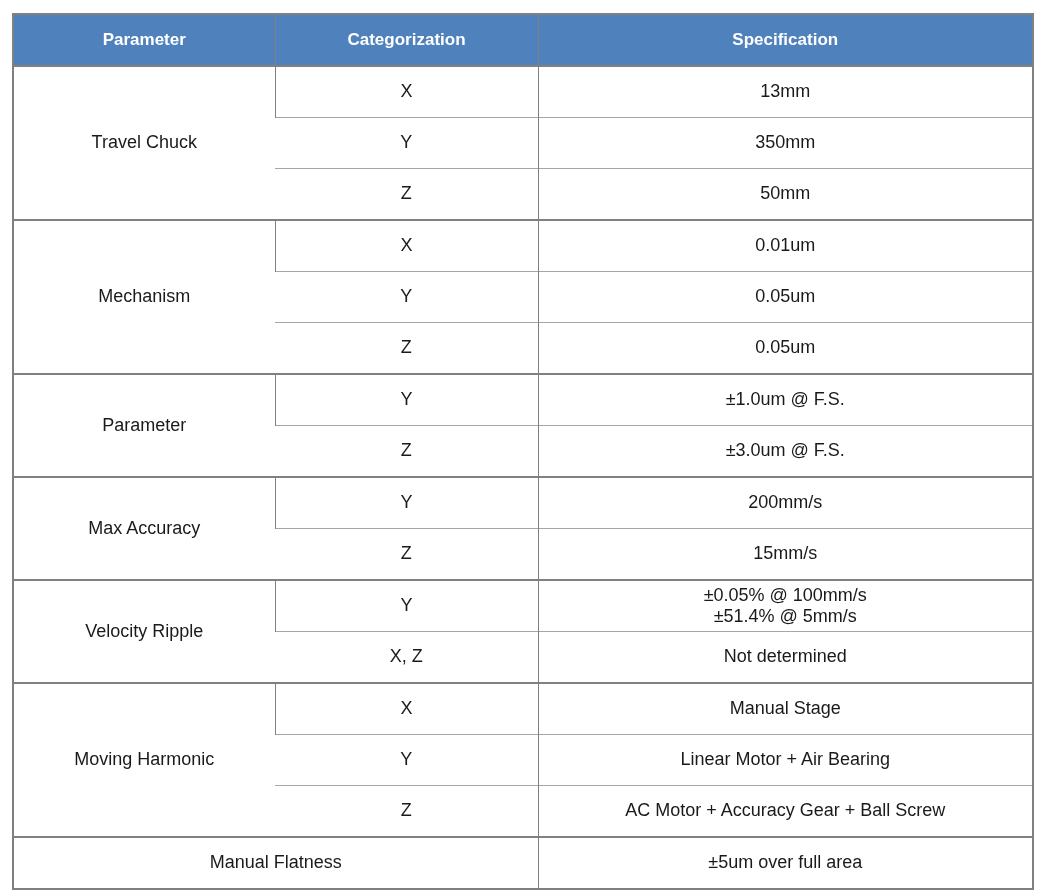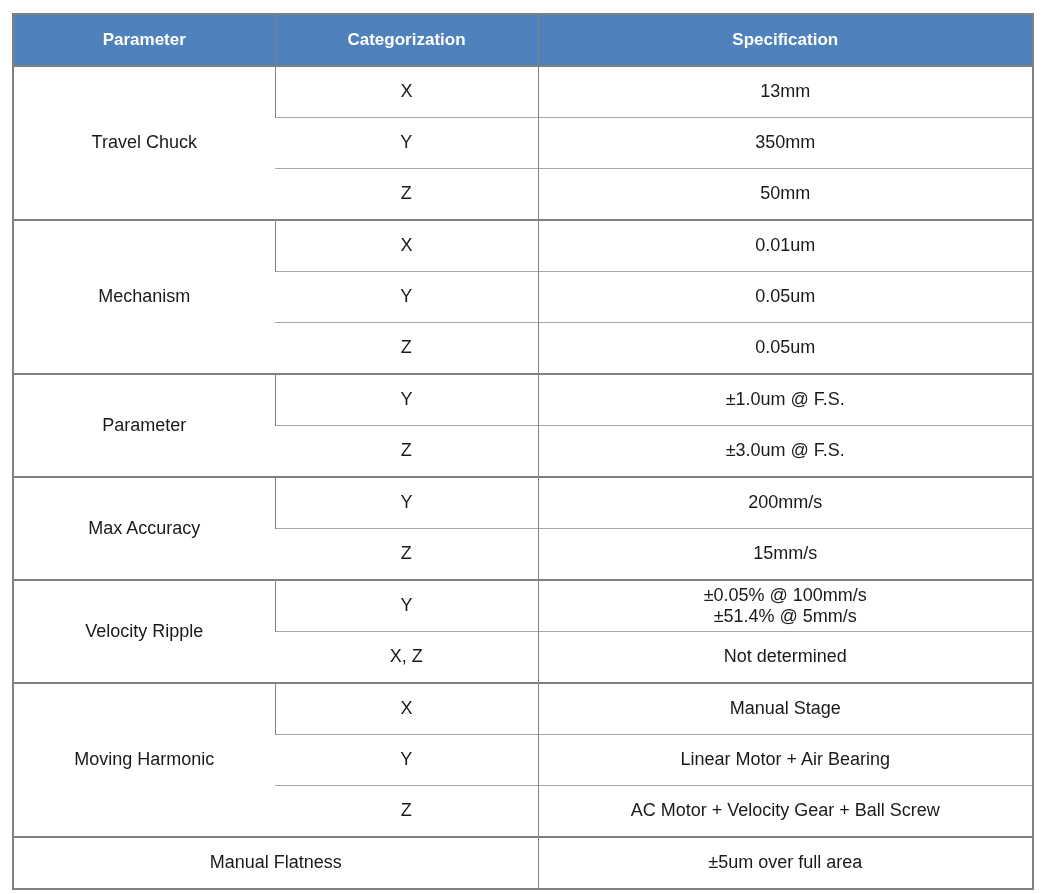--- a/index.html
+++ b/index.html
@@ -140,21 +140,21 @@
             <td rowspan="3">Moving Harmonic</td>
             <td>X</td>
             <td>Manual Stage</td>
           </tr>
           <tr>
             <td>Y</td>
             <td>Linear Motor + Air Bearing</td>
           </tr>
           <tr>
             <td>Z</td>
-            <td>AC Motor + Velocity Gear + Ball Screw</td>
+            <td>AC Motor + Accuracy Gear + Ball Screw</td>
           </tr>
           <tr class="group-start">
             <td colspan="2">Manual Flatness</td>
             <td>±5um over full area</td>
           </tr>
         </tbody>
     </table>
   </div>
 </div>
 

